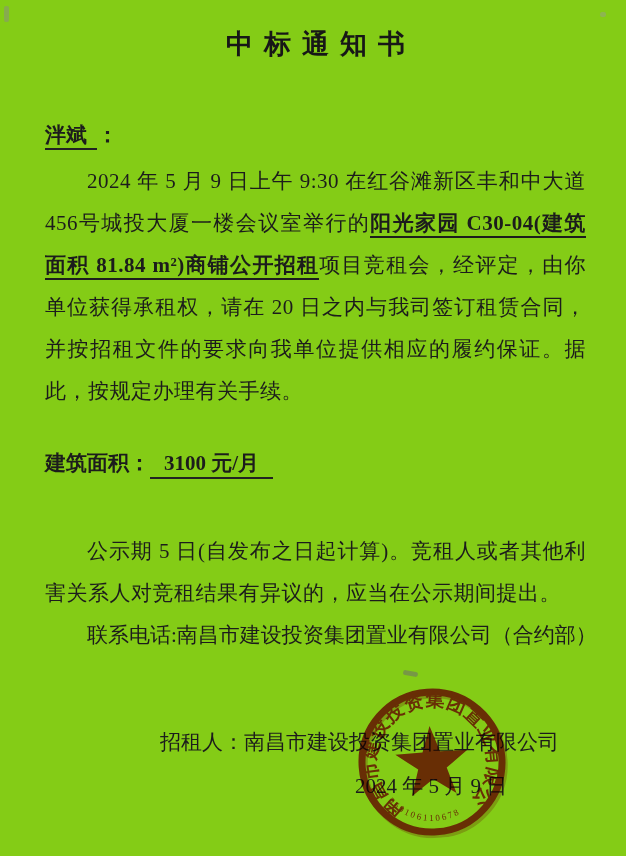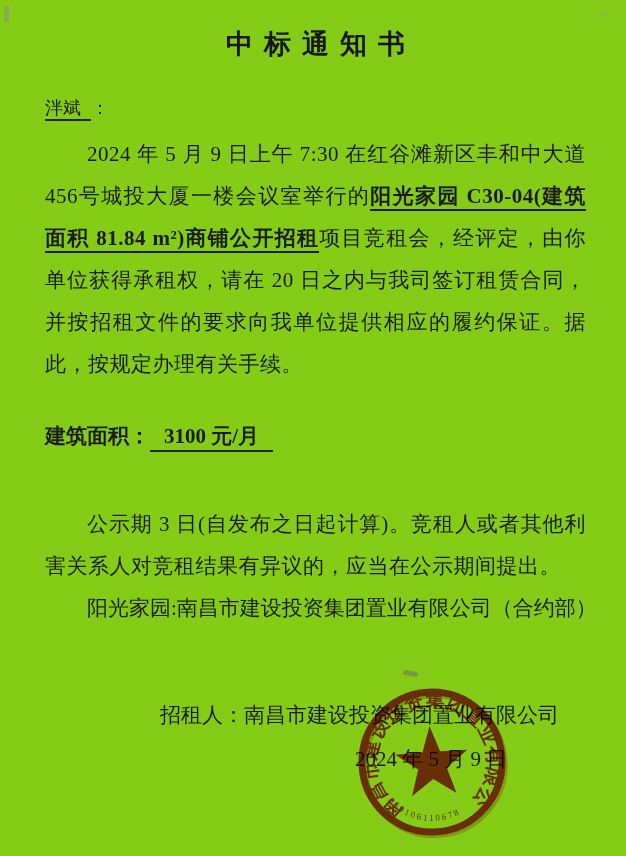--- a/index.html
+++ b/index.html
@@ -17,23 +17,23 @@
   .title {
     margin:0;
     text-align:center;
     font-size:27px;
     font-weight:700;
     letter-spacing:11px;
     text-indent:11px;
     color:#171717;
   }
   .addressee {
-    margin-top:31px;
-    font-size:18px;
-    font-weight:400;
+    margin-top:58px;
+    font-size:21px;
+    font-weight:700;
     line-height:30px;
   }
   .addressee .name {
     border-bottom:2px solid #222;
     padding:0 10px 1px 0;
   }
   .para {
     font-size:21px;
     line-height:42px;
     text-align:justify;
@@ -111,30 +111,30 @@
 
 <div class="page">
 
   <h1 class="title">中标通知书</h1>
 
   <div class="addressee">
     <span class="name">泮斌</span><span>：</span>
   </div>
 
   <div class="para para1">
-    <span>2024 年 5 月 9 日上午 7:30 在红谷滩新区丰和中大道456号城投大厦一楼会议室举行的</span><span class="hl">阳光家园 C30-04(建筑面积 81.84 m²)商铺公开招租</span><span>项目竞租会，经评定，由你单位获得承租权，请在 20 日之内与我司签订租赁合同，并按招租文件的要求向我单位提供相应的履约保证。据此，按规定办理有关手续。</span>
+    <span>2024 年 5 月 9 日上午 9:30 在红谷滩新区丰和中大道456号城投大厦一楼会议室举行的</span><span class="hl">阳光家园 C30-04(建筑面积 81.84 m²)商铺公开招租</span><span>项目竞租会，经评定，由你单位获得承租权，请在 20 日之内与我司签订租赁合同，并按招租文件的要求向我单位提供相应的履约保证。据此，按规定办理有关手续。</span>
   </div>
 
   <div class="result">
     <span>建筑面积：</span><span class="value">3100 元/月</span>
   </div>
 
-  <div class="para publicity">公示期 3 日(自发布之日起计算)。竞租人或者其他利害关系人对竞租结果有异议的，应当在公示期间提出。</div>
+  <div class="para publicity">公示期 5 日(自发布之日起计算)。竞租人或者其他利害关系人对竞租结果有异议的，应当在公示期间提出。</div>
 
-  <div class="indent-line">阳光家园:南昌市建设投资集团置业有限公司（合约部）</div>
+  <div class="indent-line">联系电话:南昌市建设投资集团置业有限公司（合约部）</div>
 
 
   <div class="issuer">
     <span>招租人：</span><span>南昌市建设投资集团置业有限公司</span>
   </div>
 
   <div class="date-line">2024 年 5 月 9 日</div>
 
   <svg class="seal" viewBox="0 0 152 152" aria-hidden="true">
     <circle cx="78" cy="79" r="70" fill="none" stroke-width="7" opacity="0.3" stroke="#c4281f"></circle>

